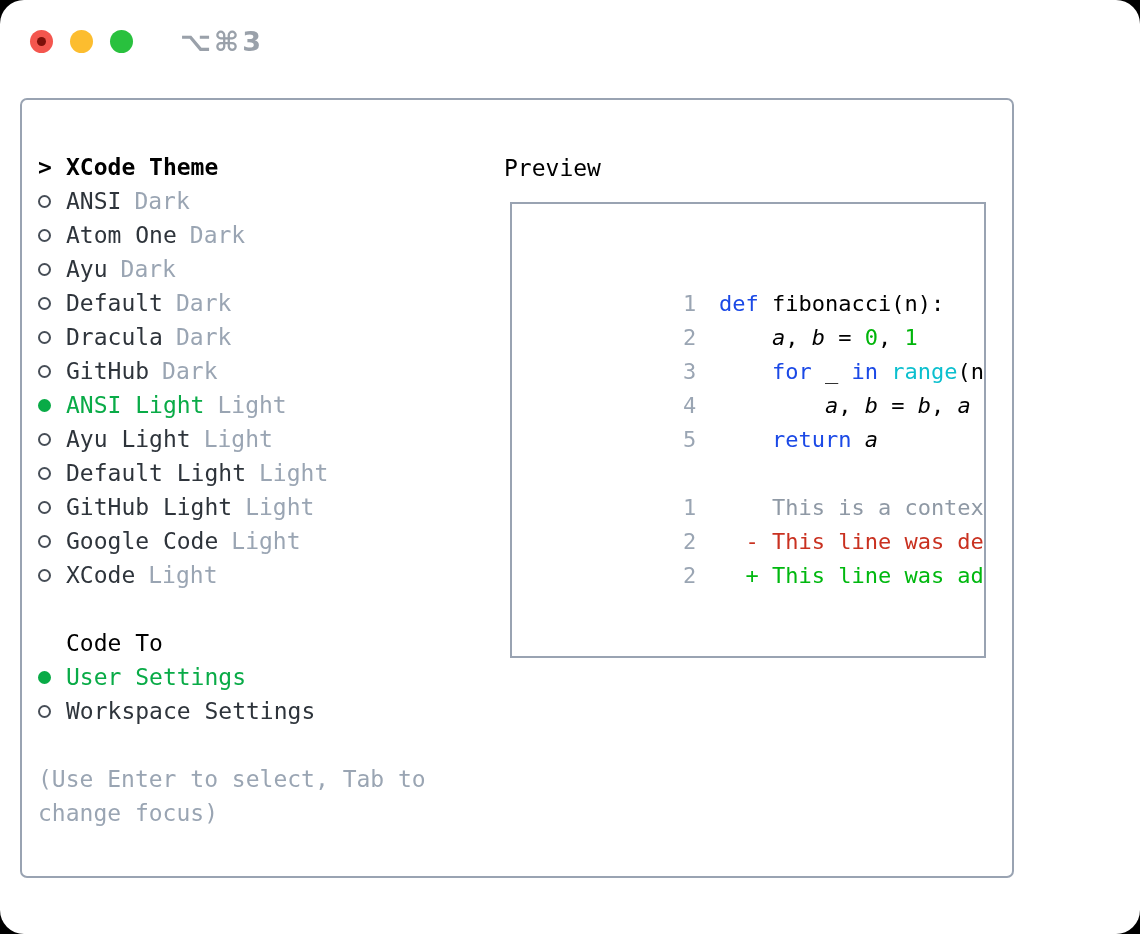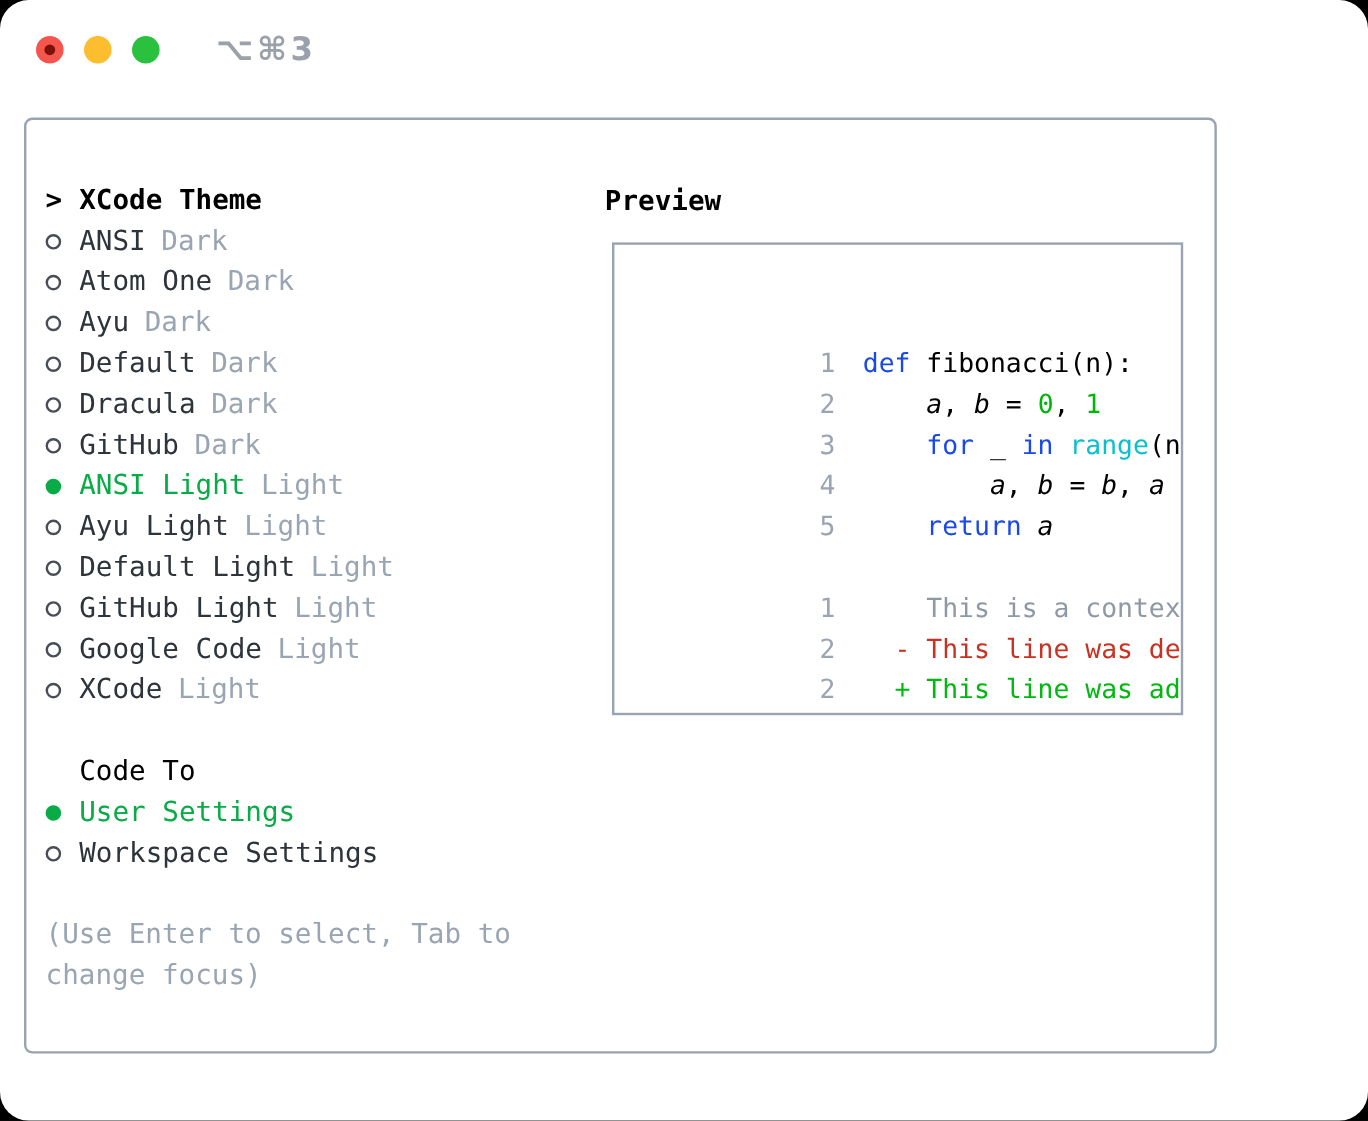--- a/index.html
+++ b/index.html
@@ -29,22 +29,22 @@
   .selected .dot{background:#09ab47;border-color:#09ab47;}
   .selected .name,.selected .label{color:#09ab47;}
   .prompt{font-weight:bold;color:#000;width:28px;flex:0 0 28px;}
   .title-text{font-weight:bold;color:#000;}
   .variant{color:#9aa5b3;margin-left:13px;}
   .gap{height:34px;}
   .section-title{color:#000;margin-left:28px;height:34px;line-height:34px;}
   .hint{color:#9aa5b3;width:30ch;line-height:34px;}
   
   .preview-title{position:absolute;left:482px;top:51px;height:34px;line-height:34px;
-    font-size:23px;font-weight:bold;color:#000;}
-  .preview-box{position:absolute;left:488px;top:102px;width:476px;height:394px;
+    font-size:23px;font-weight:normal;color:#000;}
+  .preview-box{position:absolute;left:488px;top:102px;width:476px;height:456px;
     border:2px solid #99a3b2;box-sizing:border-box;
     padding:49px 0 0 12px;font-size:22px;line-height:34px;overflow:hidden;}
   .cl{white-space:pre;height:34px;}
   .ln{display:inline-block;width:36px;color:#9aa5b3;}
   .tk-pl{color:#000;}
   .tk-kw{color:#1b49e6;}
   .tk-bi{color:#0bbfce;}
   .tk-num{color:#00b50a;}
   .tk-var{color:#000;font-style:italic;}
   .k-context .dt{color:#8f99a5;}

